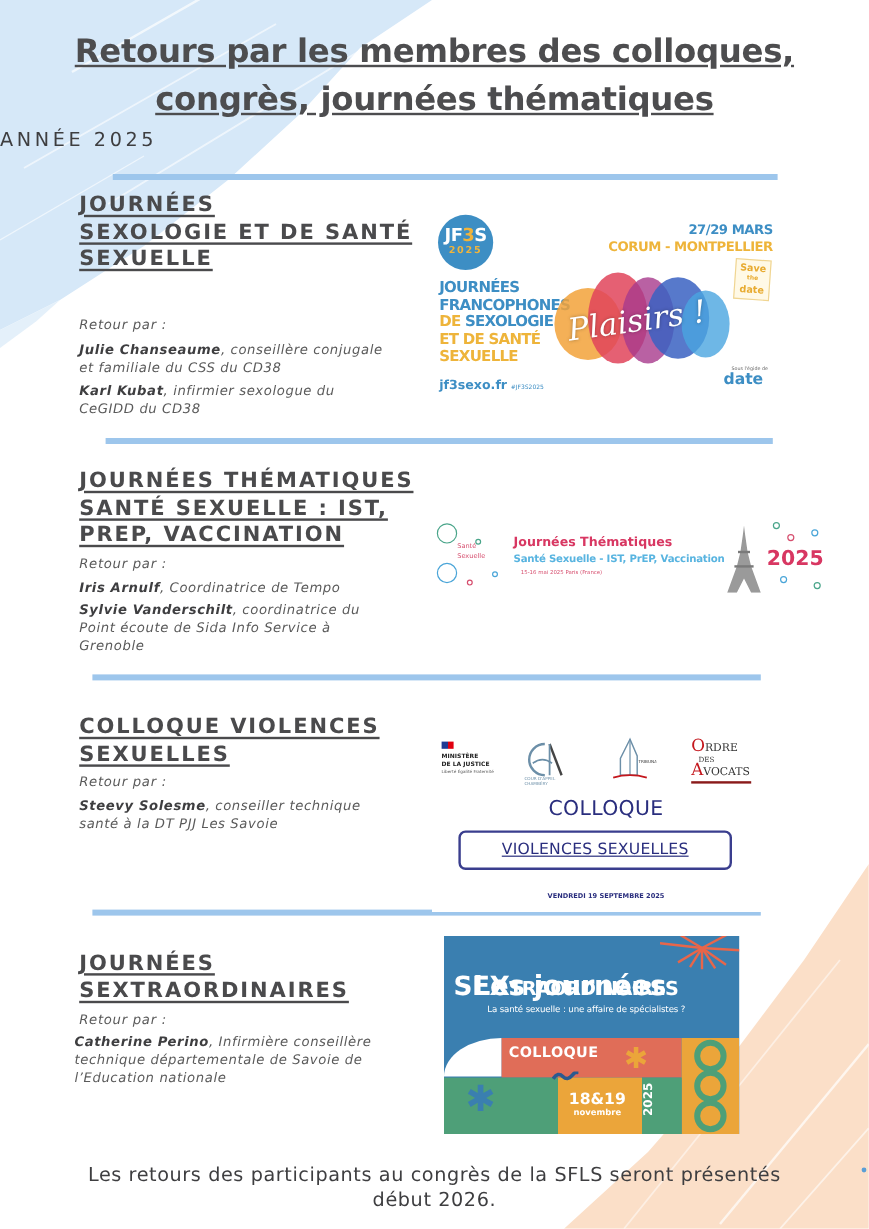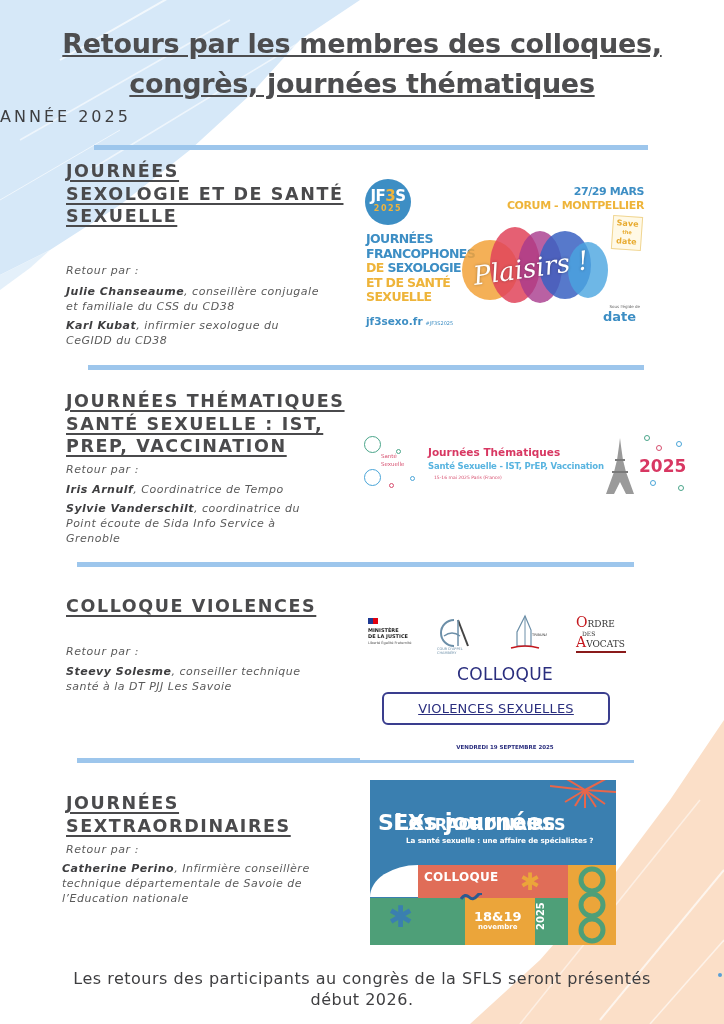--- a/index.html
+++ b/index.html
@@ -89,21 +89,21 @@
   .cv-colloque { position: absolute; left: 0; top: 54px; width: 290px; text-align: center; font-family: "DejaVu Sans", sans-serif; font-size: 17px; color: #2a2e7e; letter-spacing: 0.3px; }
   .cv-box { position: absolute; left: 22px; top: 82px; width: 228px; height: 33px; border: 2px solid #3a3e8e; border-radius: 6px; text-align: center; }
   .cv-box span { font-family: "DejaVu Sans", sans-serif; font-size: 13px; line-height: 30px; color: #2a2e7e; text-decoration: underline; letter-spacing: 0.2px; }
   .cv-date { position: absolute; left: 0; top: 134px; width: 290px; text-align: center; font-family: "DejaVu Sans", sans-serif; font-weight: bold; font-size: 5.5px; color: #2a2e7e; }
 
   
   #poster-sx { left: 370px; top: 780px; width: 246px; height: 165px; background: #3a7fb0; }
   .sx-les { position: absolute; left: 24px; top: 9px; font-family: "DejaVu Sans", sans-serif; font-weight: bold; font-size: 23px; color: #fff; letter-spacing: -0.3px; margin-top: 20px; }
   .sx-big { position: absolute; left: 8px; top: 30px; font-family: "DejaVu Sans", sans-serif; font-weight: bold; font-size: 16px; color: #fff; letter-spacing: -0.5px; }
   .sx-big b { font-size: 22px; }
-  .sx-sub { position: absolute; left: 8px; top: 56px; font-family: "DejaVu Sans", sans-serif; font-weight: bold; font-size: 7.2px; color: #fff; letter-spacing: -0.1px; padding-left: 28px; }
+  .sx-sub { position: absolute; left: 8px; top: 56px; font-family: "DejaVu Sans", sans-serif; font-weight: normal; font-size: 7.2px; color: #fff; letter-spacing: -0.1px; padding-left: 28px; }
   .sx-block { position: absolute; }
   .sx-colloque { position: absolute; left: 54px; top: 90px; font-family: "DejaVu Sans", sans-serif; font-weight: bold; font-size: 12px; color: #fff; letter-spacing: 0.3px; }
   .sx-date { position: absolute; left: 104px; top: 130px; font-family: "DejaVu Sans", sans-serif; font-weight: bold; font-size: 13px; color: #fff; text-align: center; line-height: 13px; }
   .sx-date small { display: block; font-size: 7px; line-height: 9px; }
   .sx-year { position: absolute; left: 165px; top: 150px; font-family: "DejaVu Sans", sans-serif; font-weight: bold; font-size: 10px; color: #fff; transform: rotate(-90deg); transform-origin: left top; }
 </style>
 </head>
 <body>
 
 <svg class="bg-brush" style="left:0;top:0" width="724" height="1024" viewBox="0 0 724 1024">
@@ -216,20 +216,21 @@
   <div class="jt-circle" style="left:286px;top:7px;width:6px;height:6px;border-color:#4aa58a;"></div>
   <div class="jt-circle" style="left:298px;top:17px;width:6px;height:6px;border-color:#d64e6e;"></div>
   <div class="jt-circle" style="left:318px;top:13px;width:6px;height:6px;border-color:#4aa5d8;"></div>
   <div class="jt-circle" style="left:292px;top:52px;width:6px;height:6px;border-color:#4aa5d8;"></div>
   <div class="jt-circle" style="left:320px;top:57px;width:6px;height:6px;border-color:#4aa58a;"></div>
   <div class="jt-year">2025</div>
 </div>
 
 <div class="section-title" style="left:66px;top:595px;">
   <div>COLLOQUE VIOLENCES</div>
+  <div>SEXUELLES</div>
 </div>
 <div class="retour-label" style="left:66px;top:645px;">Retour par :</div>
 <div class="person" style="left:66px;top:664px;width:280px;">
   <span class="name">Steevy Solesme</span><span>, conseiller technique</span><br>
   <span>santé à la DT PJJ Les Savoie</span>
 </div>
 
 <div class="poster" id="poster-cv">
   <div class="mj">
     <span class="flag"></span><br>

